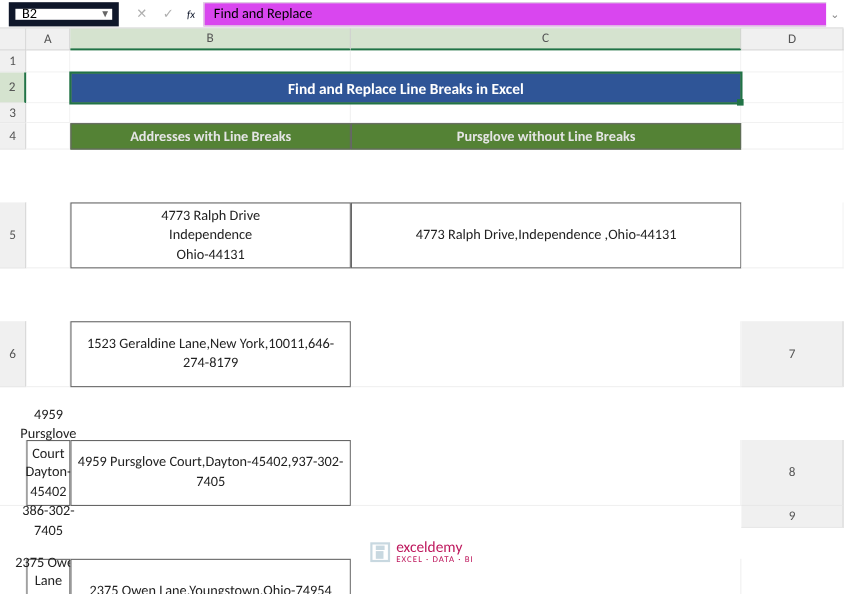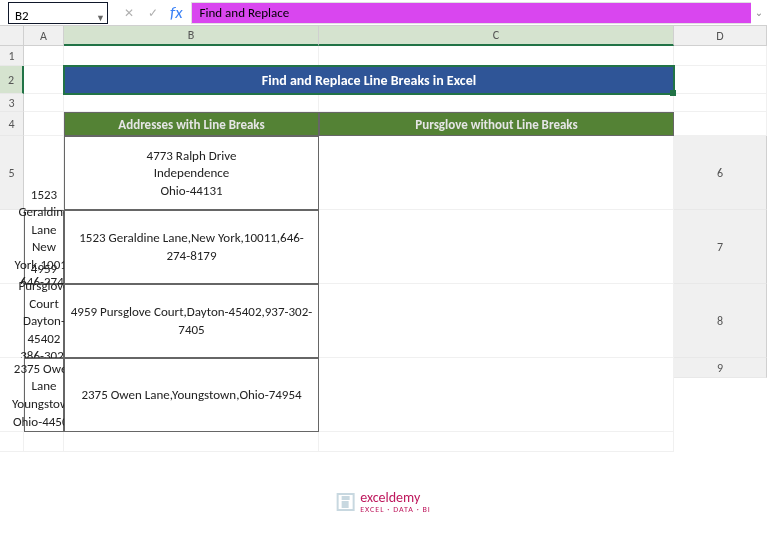--- a/index.html
+++ b/index.html
@@ -1,40 +1,40 @@
 <!DOCTYPE html>
 <html><head>
 <meta charset="utf-8">
 <style>
 * { margin: 0; padding: 0; box-sizing: border-box; }
 body { font-family: Calibri, Arial, sans-serif; font-size: 13px; background: #fff; width: 767px; height: 540px; overflow: hidden; position: relative; }
 
 .name-box-area { display: flex; align-items: center; height: 26px; border-bottom: 1px solid #d0d0d0; background: #fff; }
-.name-box { width: 100px; height: 22px; border: 1px solid #0f172a; margin: 2px 4px 2px 8px; display: flex; align-items: flex-end; padding: 0 6px; background: #fff; position: relative; }
+.name-box { width: 100px; height: 22px; border: 6px solid #0f172a; margin: 2px 4px 2px 8px; display: flex; align-items: center; padding: 0 6px; background: #fff; position: relative; }
 .name-box .dd { position: absolute; right: 2px; color: #666; font-size: 9px; }
 .fx-btns { display: flex; gap: 2px; margin: 0 6px; }
 .fx-btn { width: 22px; height: 20px; display: flex; align-items: center; justify-content: center; color: #b0b0b0; font-size: 12px; }
-.fx-label { font-style: italic; color: #3b82f6; margin-right: 8px; font-size: 17px; }
+.fx-label { font-style: italic; color: #0f172a; margin-right: 8px; font-size: 10px; }
 .formula-bar { flex: 1; height: 22px; border: 1px solid #e0e0e0; display: flex; align-items: center; padding: 0 8px; background: #d946ef; border-right: none; }
 .expand { width: 16px; color: #888; font-size: 10px; text-align: center; }
 
 .grid { display: grid; grid-template-columns: 24px 40px 255px 355px 93px; }
 .corner { height: 20px; background: #f0f0f0; border-right: 1px solid #d0d0d0; border-bottom: 1px solid #d0d0d0; }
 .col-h { height: 20px; background: #f0f0f0; border-right: 1px solid #d0d0d0; border-bottom: 1px solid #d0d0d0; display: flex; align-items: center; justify-content: center; color: #555; font-size: 12px; }
 .col-h.sel { background: #d5e3cf; border-bottom: 2px solid #217346; }
 
 .row-h { background: #f0f0f0; border-right: 1px solid #d0d0d0; border-bottom: 1px solid #e8e8e8; display: flex; align-items: center; justify-content: center; color: #555; font-size: 12px; }
 .row-h.sel { background: #d5e3cf; border-right: 2px solid #217346; }
 .cell { border-right: 1px solid #f0f0f0; border-bottom: 1px solid #f0f0f0; display: flex; align-items: center; justify-content: center; text-align: center; padding: 2px 4px; background: #fff; }
 
 .r1 { height: 20px; }
 .r2 { height: 28px; }
 .r3 { height: 18px; }
 .r4 { height: 24px; }
-.r5, .r6, .r7, .r8 { height: 74px; }
+.r5, .r6, .r7, .r8 { height: 60px; margin-top: 48px; }
 .r9 { height: 20px; }
 
 .title-cell { background: #2f5597; color: #fff; font-weight: bold; font-size: 14px; border: 1px solid #888 !important; position: relative; }
 .selected-ring { position: absolute; inset: -2px; border: 2px solid #217346; pointer-events: none; }
 .selected-ring::after { content: ""; position: absolute; right: -3px; bottom: -3px; width: 6px; height: 6px; background: #217346; }
 
 .header-cell { background: #548235; color: #e5e5e5; font-weight: bold; font-size: 13px; border: 1px solid #666 !important; }
 .data-cell { border: 1px solid #666 !important; font-size: 13px; color: #222; line-height: 1.35; white-space: pre-line; }
 
 .watermark { position: absolute; bottom: 26px; left: 50%; transform: translateX(-50%); display: flex; align-items: center; gap: 6px; color: #be185d; font-size: 14px; font-weight: 500; z-index: 5; }
@@ -93,27 +93,25 @@
   <div class="cell r4"></div>
   <div class="cell r4 header-cell">Addresses with Line Breaks</div>
   <div class="cell r4 header-cell">Pursglove without Line Breaks</div>
   <div class="cell r4"></div>
 
   <div class="row-h r5">5</div>
   <div class="cell r5"></div>
   <div class="cell r5 data-cell">4773 Ralph Drive
 Independence
 Ohio-44131</div>
+  <div class="cell r5 data-cell">4773 Ralph Drive,Independence ,Ohio-44131</div>
   <div class="cell r5"></div>
 
   <div class="row-h r6">6</div>
   <div class="cell r6"></div>
-  <div class="cell r6 data-cell">1523 Geraldine Lane
-New York,10011
-646-274-6666</div>
   <div class="cell r6 data-cell">1523 Geraldine Lane,New York,10011,646-274-8179</div>
   <div class="cell r6"></div>
 
   <div class="row-h r7">7</div>
   <div class="cell r7"></div>
   <div class="cell r7 data-cell">4959 Pursglove Court
 Dayton-45402
 386-302-7405</div>
   <div class="cell r7 data-cell">4959 Pursglove Court,Dayton-45402,937-302-7405</div>
   <div class="cell r7"></div>

